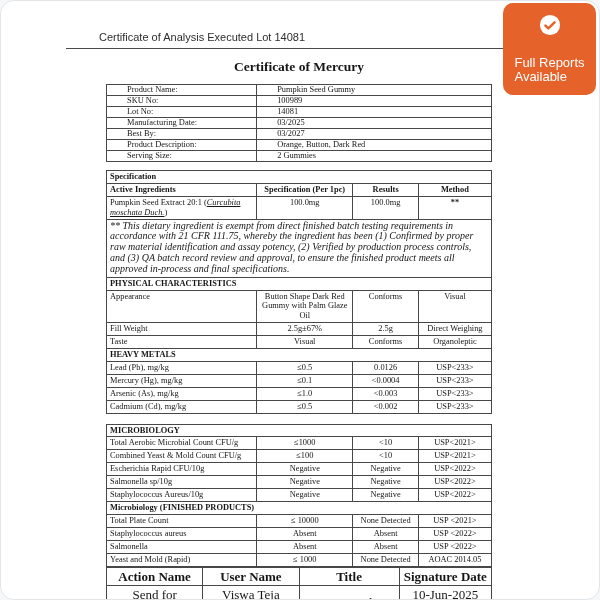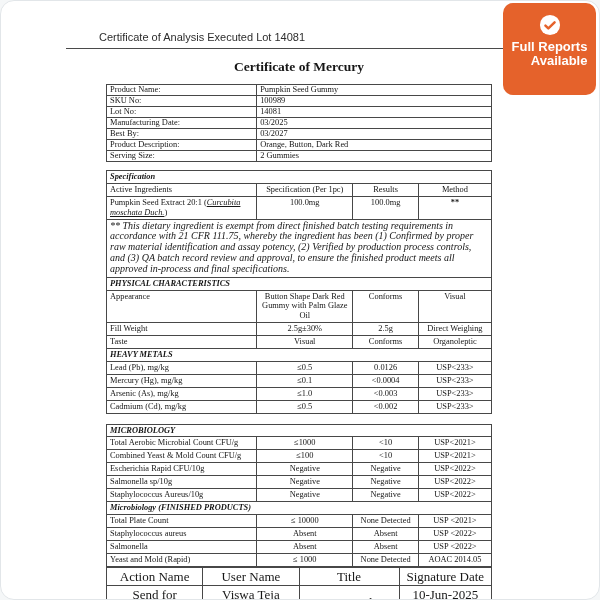--- a/index.html
+++ b/index.html
@@ -21,46 +21,46 @@
     position:absolute;left:65px;top:47px;width:440px;height:1px;background:#4a4a4a;
   }
   .badge{
     position:absolute;top:2px;right:3px;width:93px;height:92px;
     background:#E5622B;border-radius:10px;
     display:flex;flex-direction:column;align-items:center;
     cursor:pointer;
   }
   .badge svg{margin-top:11px;display:block;}
   .badge-text{
-    margin-top:4px;color:#ffffff;text-align:right;
-    font-family:"Liberation Sans", sans-serif;font-weight:bold;
+    margin-top:20px;color:#ffffff;text-align:left;
+    font-family:"Liberation Sans", sans-serif;font-weight:normal;
     font-size:13px;line-height:1.1;
   }
   .doc{
     position:absolute;left:105px;top:58px;width:386px;color:#161616;
   }
   .doc-title{
     text-align:center;font-weight:bold;font-size:13.5px;margin:0 0 9px 0;
   }
   table{width:100%;border-collapse:collapse;table-layout:fixed;}
   td,th{
     border:1px solid #474747;padding:1px 3px;
     font-size:8.4px;line-height:1.18;vertical-align:top;
     font-family:"Liberation Serif", serif;font-weight:normal;text-align:left;
     overflow:hidden;
   }
   .product-table{margin-bottom:8px;}
-  .product-table td{height:10px;vertical-align:middle;padding:0 3px;}
+  .product-table td{height:10px;vertical-align:middle;padding:0 20px;}
   .spec-table{margin-bottom:10px;}
   .micro-table{}
   .approval-table{margin-bottom:6px;}
   .c{text-align:center;}
   .b{font-weight:bold;}
-  .section-row td{font-weight:bold;font-style:italic;}
-  .colhead td{font-weight:normal;}
+  .section-row td{font-weight:bold;}
+  .colhead td{font-weight:bold;}
   .note-row td{
     font-style:italic;font-size:10px;line-height:1.08;padding:1px 3px 2px 3px;
   }
   .species{font-style:italic;text-decoration:underline;}
   .approval-table td{
     text-align:center;font-size:13px;padding:1px 2px;vertical-align:middle;
   }
   .approval-table .colhead td{font-size:13px;}
 </style>
 </head>
@@ -153,21 +153,21 @@
             <td colspan="4">PHYSICAL CHARACTERISTICS</td>
           </tr>
           <tr>
             <td>Appearance</td>
             <td class="c">Button Shape Dark Red Gummy with Palm Glaze Oil</td>
             <td class="c">Conforms</td>
             <td class="c">Visual</td>
           </tr>
           <tr>
             <td>Fill Weight</td>
-            <td class="c">2.5g±30%</td>
+            <td class="c">2.5g±67%</td>
             <td class="c">2.5g</td>
             <td class="c">Direct Weighing</td>
           </tr>
           <tr>
             <td>Taste</td>
             <td class="c">Visual</td>
             <td class="c">Conforms</td>
             <td class="c">Organoleptic</td>
           </tr>
           <tr class="section-row">

